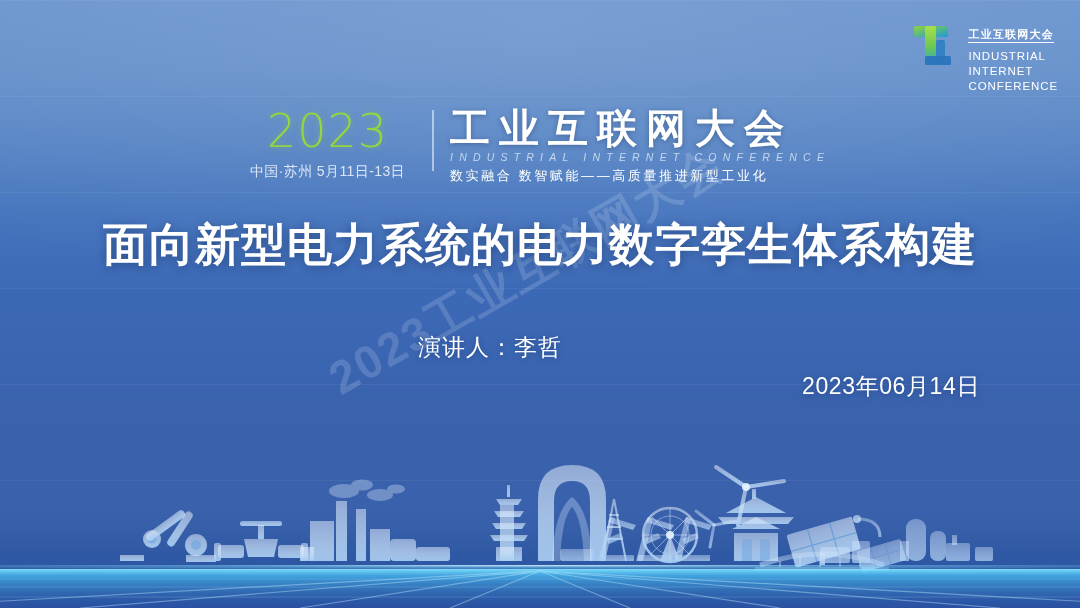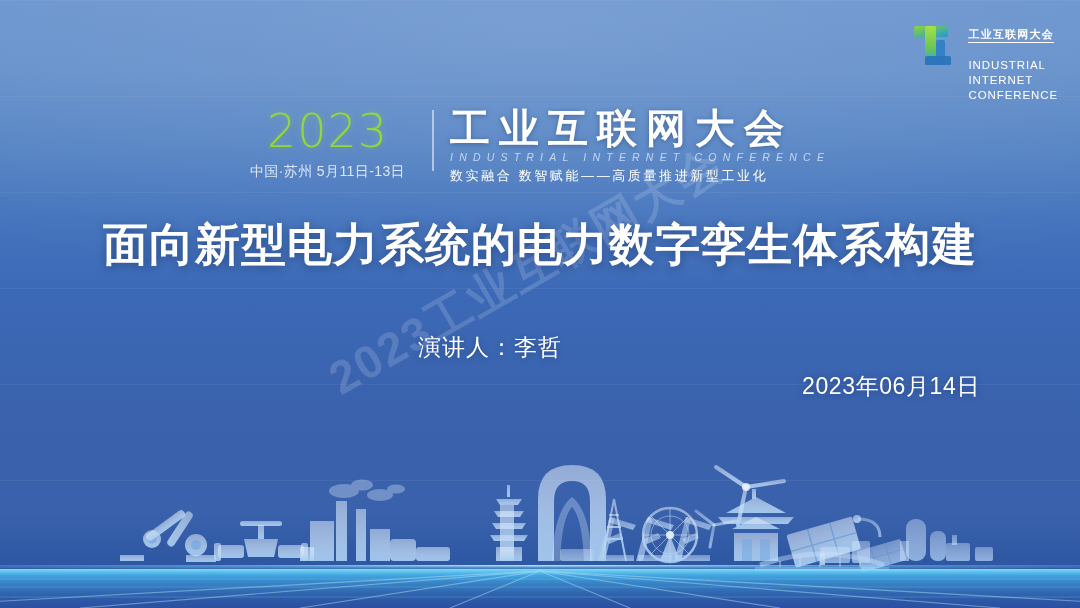--- a/index.html
+++ b/index.html
@@ -40,21 +40,21 @@
   }
   .logo-mark{ width:48px; height:54px; display:block; }
   .logo-text{ padding-top:2px; }
   .logo-cn{
     font-size:11px; color:#ffffff; letter-spacing:1.2px;
     border-bottom:1.5px solid #ffffff; padding-bottom:2px;
     display:inline-block; line-height:1.1; font-weight:700;
   }
   .logo-en{
     font-size:11.5px; color:#ffffff; letter-spacing:.9px;
-    line-height:1.32; margin-top:15px; font-weight:400;
+    line-height:1.32; margin-top:6px; font-weight:400;
   }
 
   
   #conf-lockup{
     position:absolute; top:108px; left:0; width:1080px;
     display:flex; justify-content:center; align-items:stretch; gap:0;
   }
   .conf-left{
     display:flex; flex-direction:column; align-items:center;
     justify-content:flex-start; padding-right:27px;

